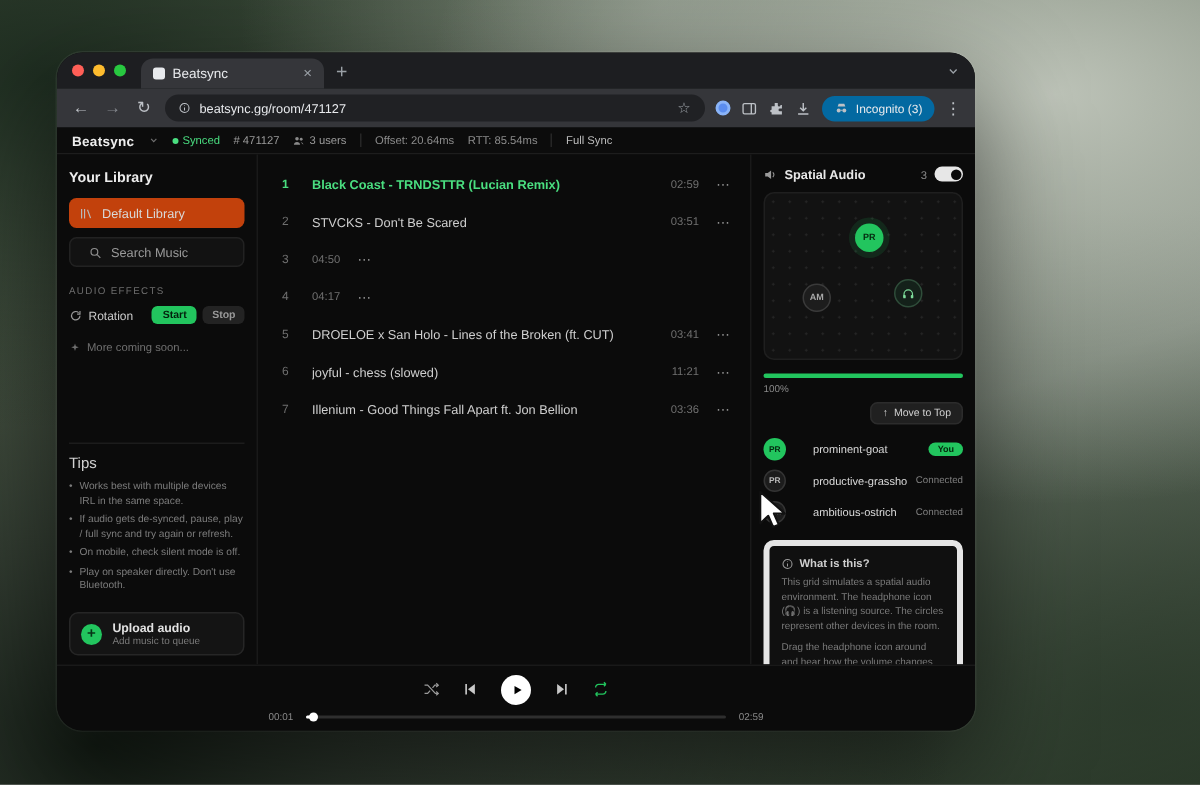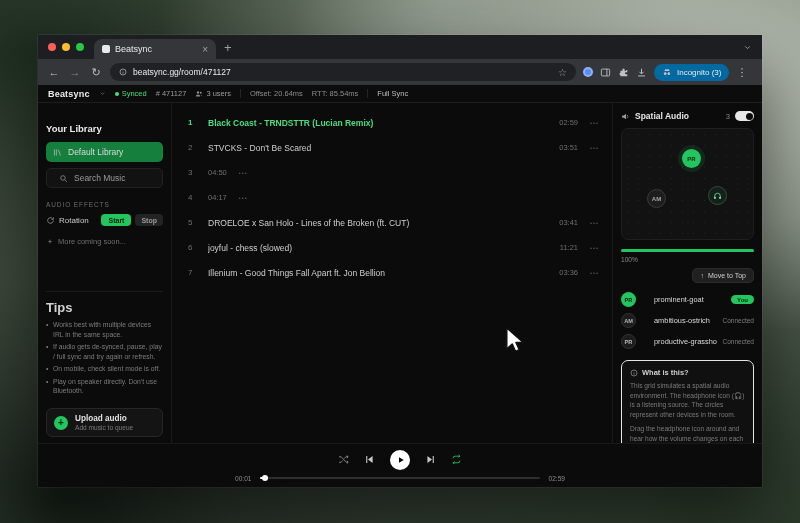--- a/index.html
+++ b/index.html
@@ -9,22 +9,22 @@
     background:
       radial-gradient(ellipse at 88% 12%, rgba(205,210,200,.85), transparent 42%),
       radial-gradient(ellipse at 55% 0%, rgba(140,150,138,.7), transparent 45%),
       radial-gradient(ellipse at 4% 10%, rgba(25,40,28,.9), transparent 35%),
       radial-gradient(ellipse at 8% 95%, rgba(15,24,16,.95), transparent 55%),
       radial-gradient(ellipse at 95% 90%, rgba(40,55,40,.8), transparent 50%),
       linear-gradient(160deg, #44523f 0%, #5d6a58 35%, #7d877b 62%, #2e3c2b 100%);
     position:relative;
   }
   .window {
-    position:absolute; left:38px; top:35px; width:724px; height:452px;
-    border-radius:1px; overflow:hidden; background:#0a0a0a;
+    position:absolute; left:38px; top:35px; width:612px; height:452px;
+    border-radius:17px; overflow:hidden; background:#0a0a0a;
     box-shadow:0 30px 70px rgba(0,0,0,.55), 0 0 0 1px rgba(255,255,255,.07);
     display:flex; flex-direction:column;
   }
   
   .tabstrip { height:24px; background:#1d1e21; display:flex; align-items:flex-end; padding:0 10px; flex:none; }
   .lights { display:flex; gap:6px; align-self:center; margin-right:10px; }
   .light { width:8px; height:8px; border-radius:50%; }
   .light.r { background:#ff5f57; } .light.y { background:#febc2e; } .light.g { background:#28c840; }
   .tab { height:20px; width:122px; background:#35363a; border-radius:8px 8px 0 0; display:flex; align-items:center; gap:5px; padding:0 8px; color:#e8eaed; font-size:9px; }
   .favicon { width:8px; height:8px; border-radius:2px; background:#e8eaed; flex:none; }
@@ -46,31 +46,31 @@
   .appbar { height:18px; background:#0c0c0c; border-bottom:1px solid #1d1d1d; display:flex; align-items:center; padding:0 10px; gap:9px; font-size:7.5px; color:#8b8b8b; flex:none; }
   .brand { font-size:9px; font-weight:700; color:#ededed; letter-spacing:.2px; }
   .sync { color:#4ade80; display:flex; align-items:center; gap:3px; }
   .sync-dot { width:4px; height:4px; border-radius:50%; background:#4ade80; }
   .chip { display:flex; align-items:center; gap:3px; color:#9a9a9a; }
   .vsep { width:1px; height:9px; background:#262626; }
   .fullsync { color:#bdbdbd; }
   
   .main { flex:1; display:flex; min-height:0; background:#0b0b0b; }
   .left { width:134px; border-right:1px solid #191919; display:flex; flex-direction:column; padding:8px 8px 6px; }
-  .lib-title { font-size:9.5px; font-weight:700; color:#ececec; margin:12px 0 8px; }
-  .lib-item { height:20px; border-radius:5px; background:#15803d; display:flex; align-items:center; gap:6px; padding:0 7px; font-size:8.5px; color:#d9d9d9; margin-bottom:6px; }
+  .lib-title { font-size:9.5px; font-weight:700; color:#ececec; margin:2px 0 8px; }
+  .lib-item { height:20px; border-radius:5px; background:#c2410c; display:flex; align-items:center; gap:6px; padding:0 7px; font-size:8.5px; color:#d9d9d9; margin-bottom:6px; }
   .lib-item.sec { background:#121212; border:1px solid #222; color:#9b9b9b;padding-left:12px; }
   .fx-h { font-size:6.5px; letter-spacing:.9px; color:#6d6d6d; margin:7px 0 6px; }
   .fx-row { display:flex; align-items:center; gap:4px; font-size:8px; color:#cacaca; }
   .btn-start { background:#22c55e; color:#04200d; font-size:7px; font-weight:700; padding:2.5px 7px; border-radius:4px; margin-left:auto; }
   .btn-stop { background:#232323; color:#9a9a9a; font-size:7px; font-weight:700; padding:2.5px 6px; border-radius:4px; }
   .more-soon { margin-top:11px; font-size:7.5px; color:#6f6f6f; display:flex; align-items:center; gap:4px; }
   .lspacer { flex:1; }
   .ldiv { height:1px; background:#1c1c1c; margin:6px 0 8px; }
-  .tips-title { font-size:13px; font-weight:700; color:#d2d2d2; margin-bottom:5px; }
+  .tips-title { font-size:10px; font-weight:400; color:#d2d2d2; margin-bottom:5px; }
   .tips { list-style:none; font-size:6.8px; color:#7c7c7c; line-height:1.4; }
   .tips li { position:relative; padding-left:7px; margin-bottom:3px; }
   .tips li::before { content:"•"; position:absolute; left:0; }
   .upload { margin-top:9px; border:1px solid #262626; background:#141414; border-radius:6px; padding:5px 7px; display:flex; align-items:center; gap:7px; }
   .up-plus { width:14px; height:14px; border-radius:7px; background:#22c55e; color:#063317; font-size:10px; font-weight:700; display:flex; align-items:center; justify-content:center; flex:none; }
   .up-title { font-size:8.2px; font-weight:600; color:#e2e2e2; }
   .up-sub { font-size:6.6px; color:#7a7a7a; margin-top:1px; }
   
   .center { flex:1; padding:7px 12px 0 16px; min-width:0; }
   .track { height:25px; display:flex; align-items:center; gap:10px; font-size:8.5px; color:#cfcfcf; border-radius:4px; }
@@ -96,21 +96,21 @@
   .vol-label { font-size:6.6px; color:#8a8a8a; margin-top:4px; }
   .move-btn { align-self:flex-end; margin-top:5px; display:flex; align-items:center; gap:4px; background:#202020; border:1px solid #2c2c2c; border-radius:5px; padding:3px 7px; font-size:7px; color:#d0d0d0; }
   .user-row { display:flex; align-items:center; gap:6px; height:21px; flex:none; }
   .users-list { margin-top:6px; }
   .uav { width:15px; height:15px; border-radius:50%; display:flex; align-items:center; justify-content:center; font-size:5.6px; font-weight:700; flex:none; }
   .uav.g { background:#22c55e; color:#04260e; }
   .uav.d { background:#1c1c1c; border:1px solid #343434; color:#b8b8b8; }
   .uname { font-size:7.4px; color:#dadada; flex:1; white-space:nowrap; overflow:hidden;padding-left:12px; }
   .badge-you { background:#22c55e; color:#04260e; font-size:6px; font-weight:700; border-radius:7px; padding:1.5px 6px; }
   .ustatus { font-size:6.5px; color:#7e7e7e; }
-  .info-card { margin-top:8px; border:1px solid #e5e5e5; background:#101010; border-radius:7px; padding:7px 8px; }
+  .info-card { margin-top:8px; border:4px solid #e5e5e5; background:#101010; border-radius:7px; padding:7px 8px; }
   .info-title { display:flex; align-items:center; gap:4px; font-size:7.5px; font-weight:700; color:#cfcfcf; margin-bottom:4px; }
   .info-p { font-size:6.6px; color:#7a7a7a; line-height:1.45; margin-bottom:5px; }
   
   .playerbar { height:44px; border-top:1px solid #191919; background:#0b0b0b; display:flex; flex-direction:column; align-items:center; justify-content:center; gap:5px; flex:none; }
   .controls { display:flex; align-items:center; gap:15px; color:#b3b3b3; }
   .ctl { display:flex; align-items:center; color:#9a9a9a; }
   .ctl.green { color:#22c55e; }
   .play-btn { width:20px; height:20px; border-radius:50%; background:#fff; display:flex; align-items:center; justify-content:center; color:#000; }
   .progress { display:flex; align-items:center; gap:8px; width:330px; font-size:6.6px; color:#8a8a8a; }
   .pbar { flex:1; height:2.5px; background:#2e2e2e; border-radius:2px; position:relative; }
@@ -337,27 +337,27 @@
         <span>↑</span>
         <span>Move to Top</span>
       </div>
       <div class="users-list">
         <div class="user-row">
           <span class="uav g">PR</span>
           <span class="uname">prominent-goat</span>
           <span class="badge-you">You</span>
         </div>
         <div class="user-row">
-          <span class="uav d">AM</span>
-          <span class="uname">ambitious-ostrich</span>
+          <span class="uav d">PR</span>
+          <span class="uname">productive-grassho...</span>
           <span class="ustatus">Connected</span>
         </div>
         <div class="user-row">
-          <span class="uav d">PR</span>
-          <span class="uname">productive-grassho...</span>
+          <span class="uav d">AM</span>
+          <span class="uname">ambitious-ostrich</span>
           <span class="ustatus">Connected</span>
         </div>
       </div>
       <div class="info-card">
         <div class="info-title">
           <svg width="8" height="8" viewBox="0 0 16 16" style="color:#9a9a9a">
               <circle cx="8" cy="8" r="6" fill="none" stroke="currentColor" stroke-width="1.4"></circle>
               <path d="M8 7.2v4M8 4.6v.7" stroke="currentColor" stroke-width="1.4"></path>
             </svg>
           <span>What is this?</span>

